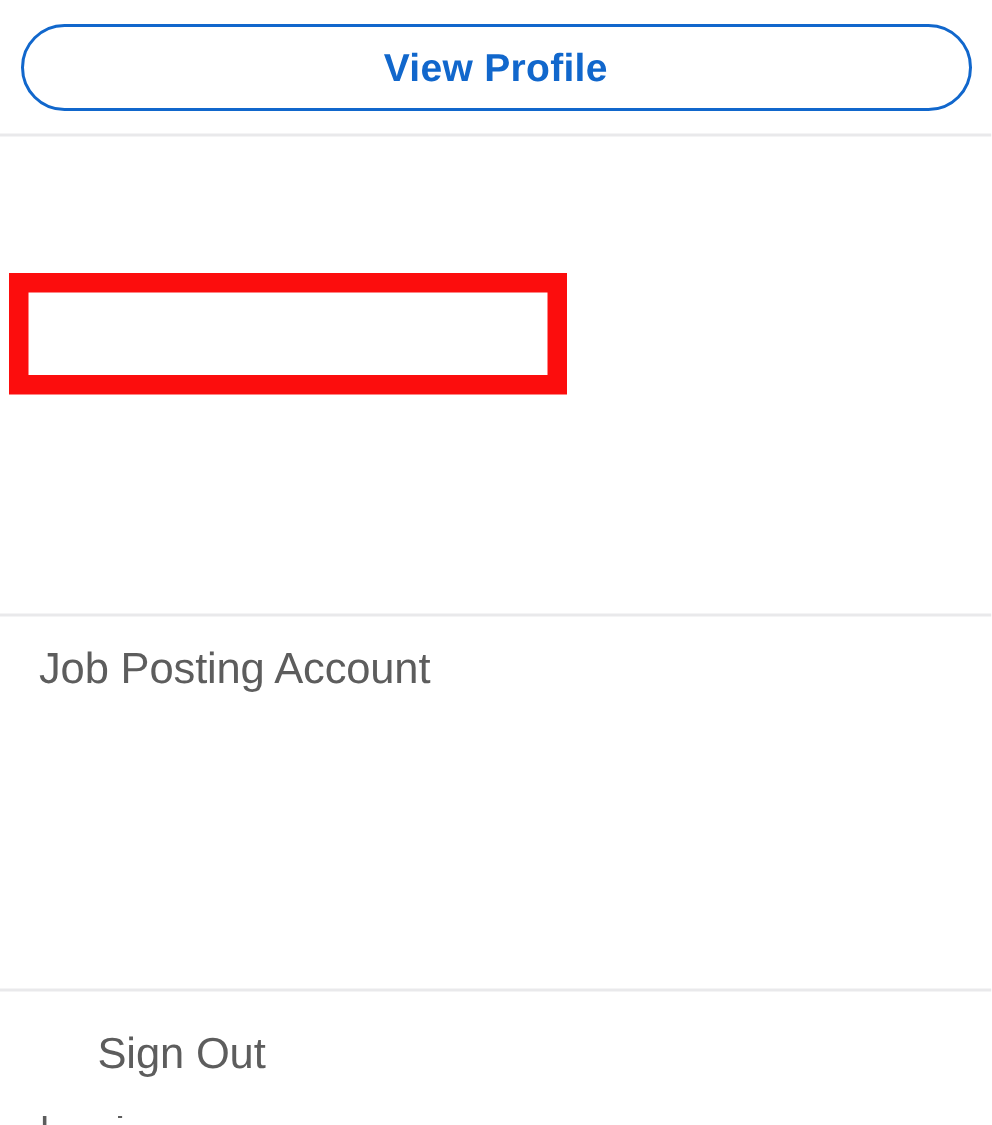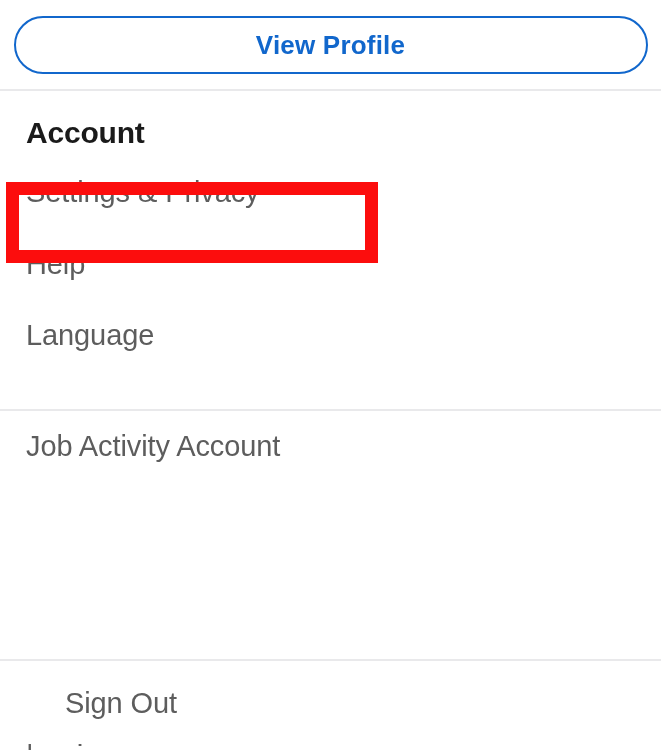--- a/index.html
+++ b/index.html
@@ -143,31 +143,25 @@
 <body>
 
 <div class="screen">
 
   <div class="profile-btn-wrap">
     <button class="profile-btn">View Profile</button>
   </div>
 
   <div class="divider d1"></div>
 
-  <div class="section sec-account">
-    <div class="section-heading">Account</div>
-    <div class="menu-item first-in-section">Settings &amp; Privacy</div>
-    <div class="menu-item">Help</div>
-    <div class="menu-item">Language</div>
-  </div>
 
   <div class="divider d2"></div>
 
   <div class="section sec-manage">
-    <div class="menu-item">Job Activity Account</div>
+    <div class="menu-item">Job Posting Account</div>
   </div>
 
   <div class="divider d3"></div>
 
   <div class="section sec-signout">
     <div class="menu-item">Sign Out</div>
   </div>
 
   <div class="annotation-box" style="left: 6px; top: 182px; width: 372px; height: 81px; border-color: rgb(252, 13, 13);"></div>
 

